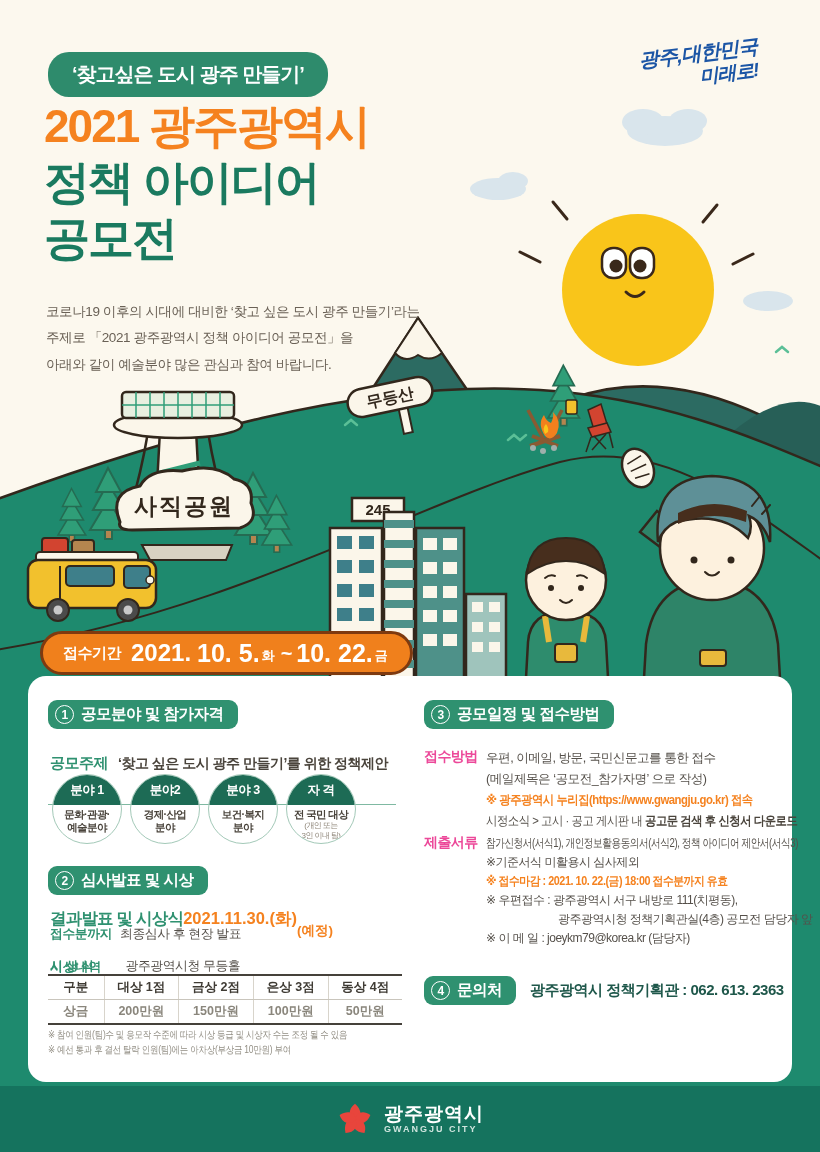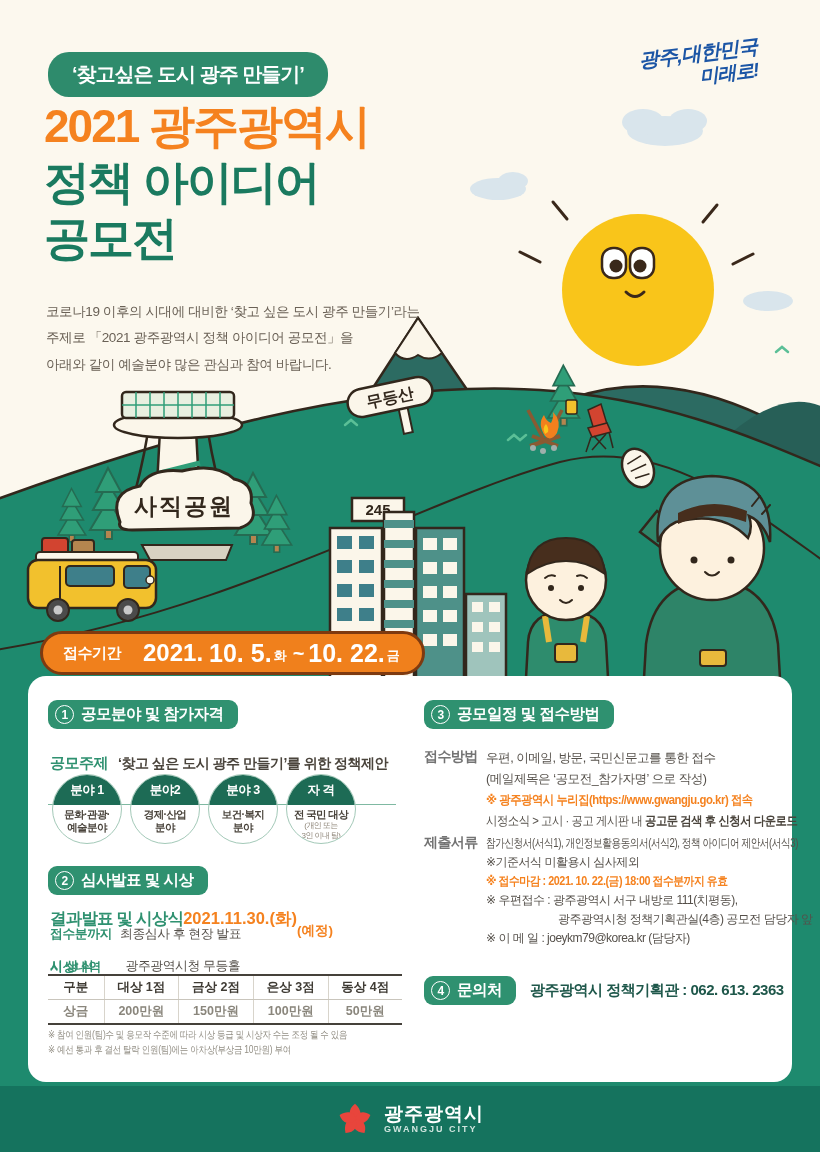--- a/index.html
+++ b/index.html
@@ -19,21 +19,21 @@
   .title .t1 { display:block; color:#F5821F; }
   .title .t2, .title .t3 { display:block; color:#1A7A5F; }
   .intro { position:absolute; left:46px; top:299px; z-index:2; font-size:13.5px; line-height:1.95;
            color:#6A6156; letter-spacing:-0.4px; }
 
   
   .period { position:absolute; left:40px; top:631px; z-index:4; height:44px; background:#F0801C;
             border:3px solid #7E3A10; border-radius:24px; display:flex; align-items:baseline;
             padding:0 20px; color:#fff; white-space:nowrap; }
   .period > span { align-self:center; }
-  .period .plabel { font-size:15px; font-weight:800; margin-right:22px; letter-spacing:-0.5px; }
+  .period .plabel { font-size:15px; font-weight:800; margin-right:10px; letter-spacing:-0.5px; }
   .period .pyear  { font-size:24px; font-weight:600; margin-right:6px; }
   .period .pdate  { font-size:25px; font-weight:800; }
   .period .pday   { font-size:13px; font-weight:700; margin:6px 2px 0 2px; }
   .period .ptilde { font-size:20px; font-weight:600; margin:0 4px; }
 
   
   .panel { position:absolute; left:28px; top:676px; width:764px; height:406px; z-index:3;
            background:#ffffff; border-radius:18px; }
   .pill-heading { position:absolute; display:inline-flex; align-items:center; gap:7px;
                   background:#2F9170; color:#fff; border-radius:9px; padding:4px 14px 4px 7px;
@@ -70,21 +70,21 @@
                  border-top:2px solid #45413A; border-bottom:2px solid #45413A; }
   table.awards th { font-size:12.5px; font-weight:800; color:#3F3B34; padding:3px 0; border-bottom:1px solid #C9C5BC; }
   table.awards td { font-size:12.5px; color:#8A867C; padding:3px 0; text-align:center;font-weight:bold; }
   table.awards th:not(:first-child), table.awards td:not(:first-child) { border-left:1px solid #D8D4CB; }
   table.awards th:first-child { width:56px; }
 
   .note { position:absolute; left:20px; font-size:10px; color:#938F85; white-space:nowrap;
           transform:scaleX(0.85); transform-origin:left; letter-spacing:-0.3px; }
 
   .info-block { position:absolute; display:flex; align-items:flex-start; }
-  .info-block .blabel { width:62px; flex:none; color:#737373; font-weight:800; font-size:14px; letter-spacing:-0.6px; }
+  .info-block .blabel { width:62px; flex:none; color:#ec4899; font-weight:800; font-size:14px; letter-spacing:-0.6px; }
   .info-block .bcontent { color:#55504A; }
   .method .bcontent div { font-size:12.6px; line-height:21px; letter-spacing:-0.5px; white-space:nowrap; }
   .docs   .bcontent div { font-size:12px;   line-height:19px; letter-spacing:-0.5px; white-space:nowrap; }
   .line-orange { color:#F5821F; font-weight:800; }
   .seg-bold { font-weight:800; color:#4A443C; }
   .indent { padding-left:72px; }
   .squeeze { transform:scaleX(0.8); transform-origin:left; }
   .squeeze90 { transform:scaleX(0.9); transform-origin:left; }
 
   .contact-row { position:absolute; left:396px; top:300px; display:flex; align-items:center; gap:14px; white-space:nowrap; }

